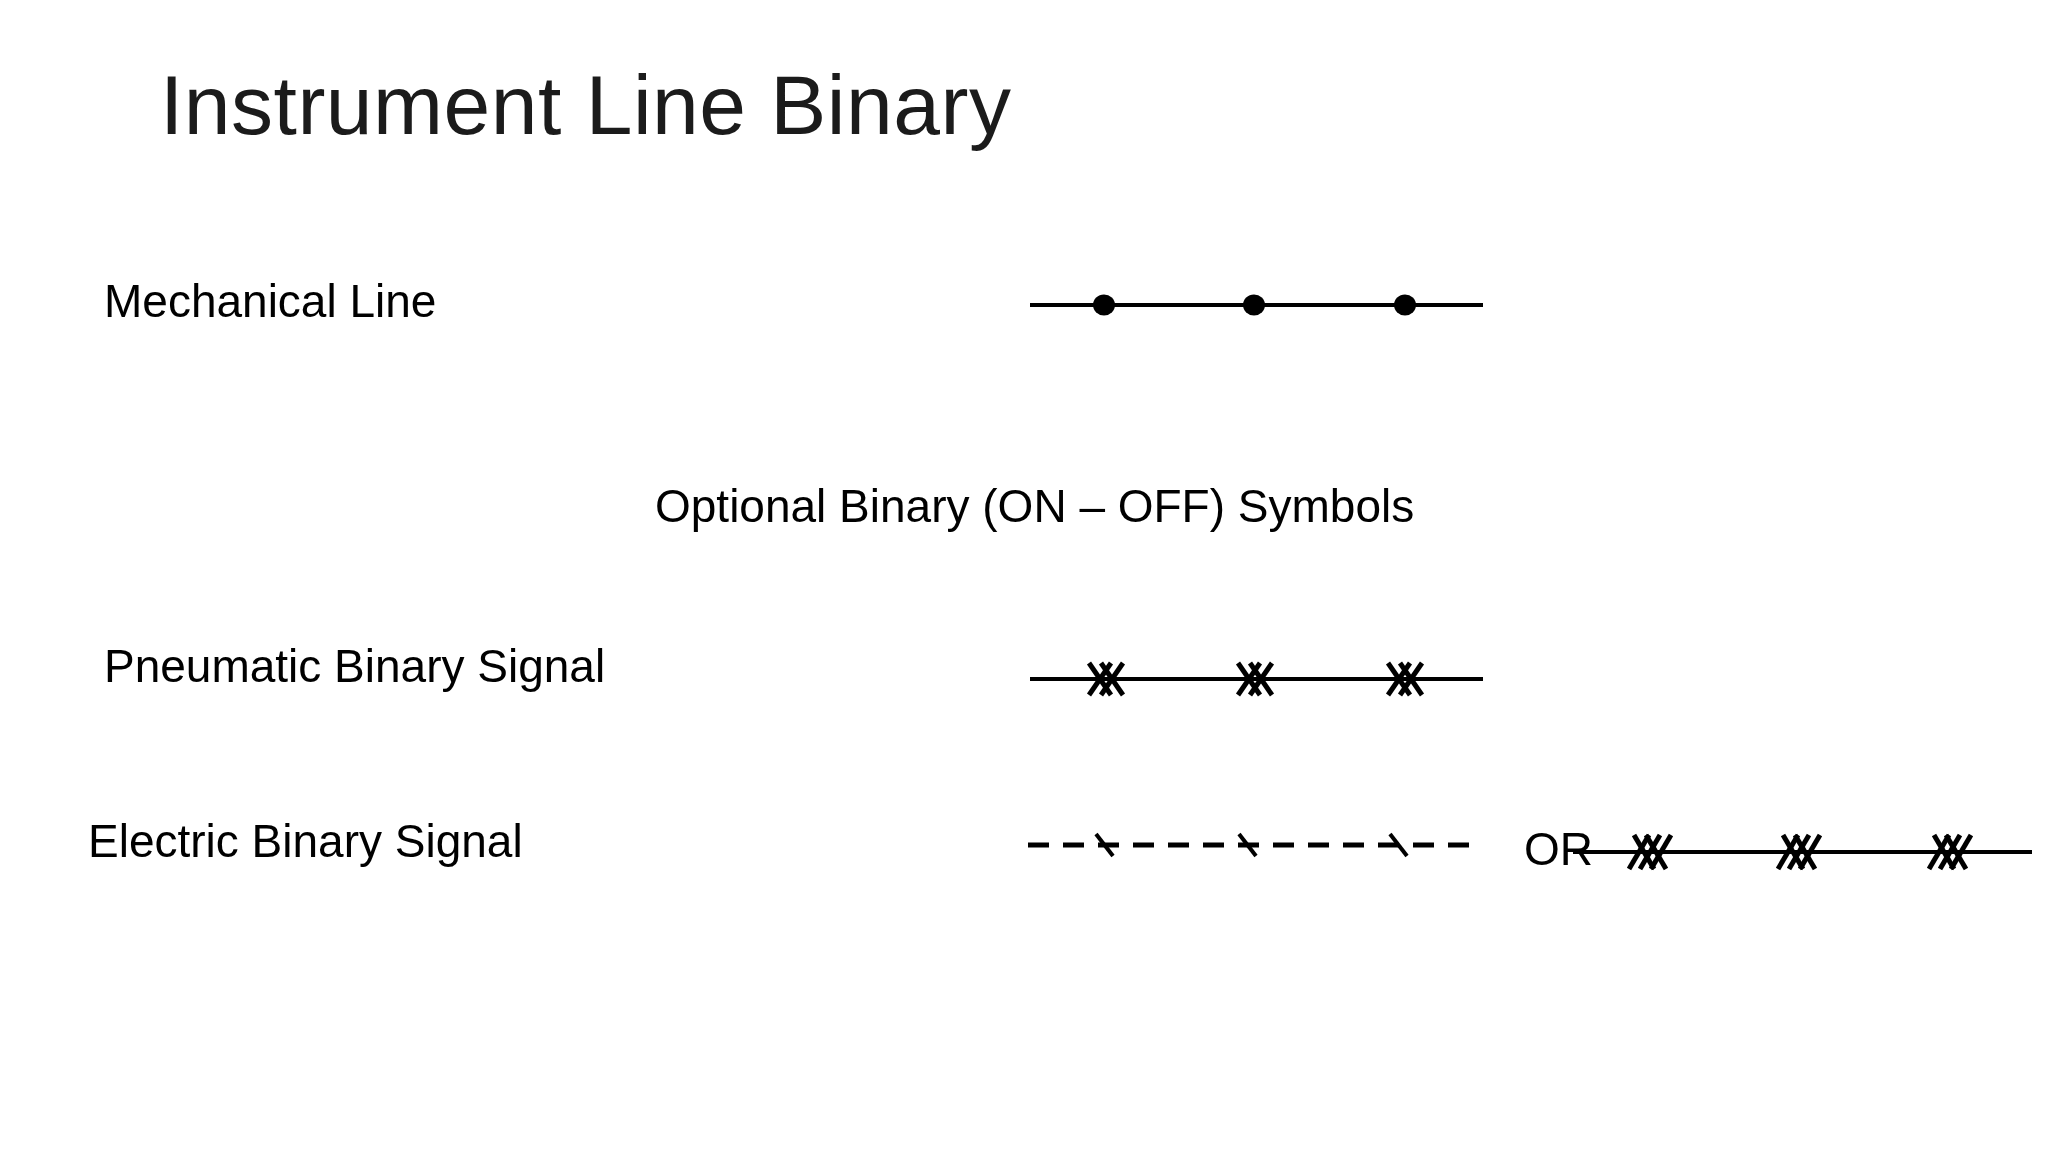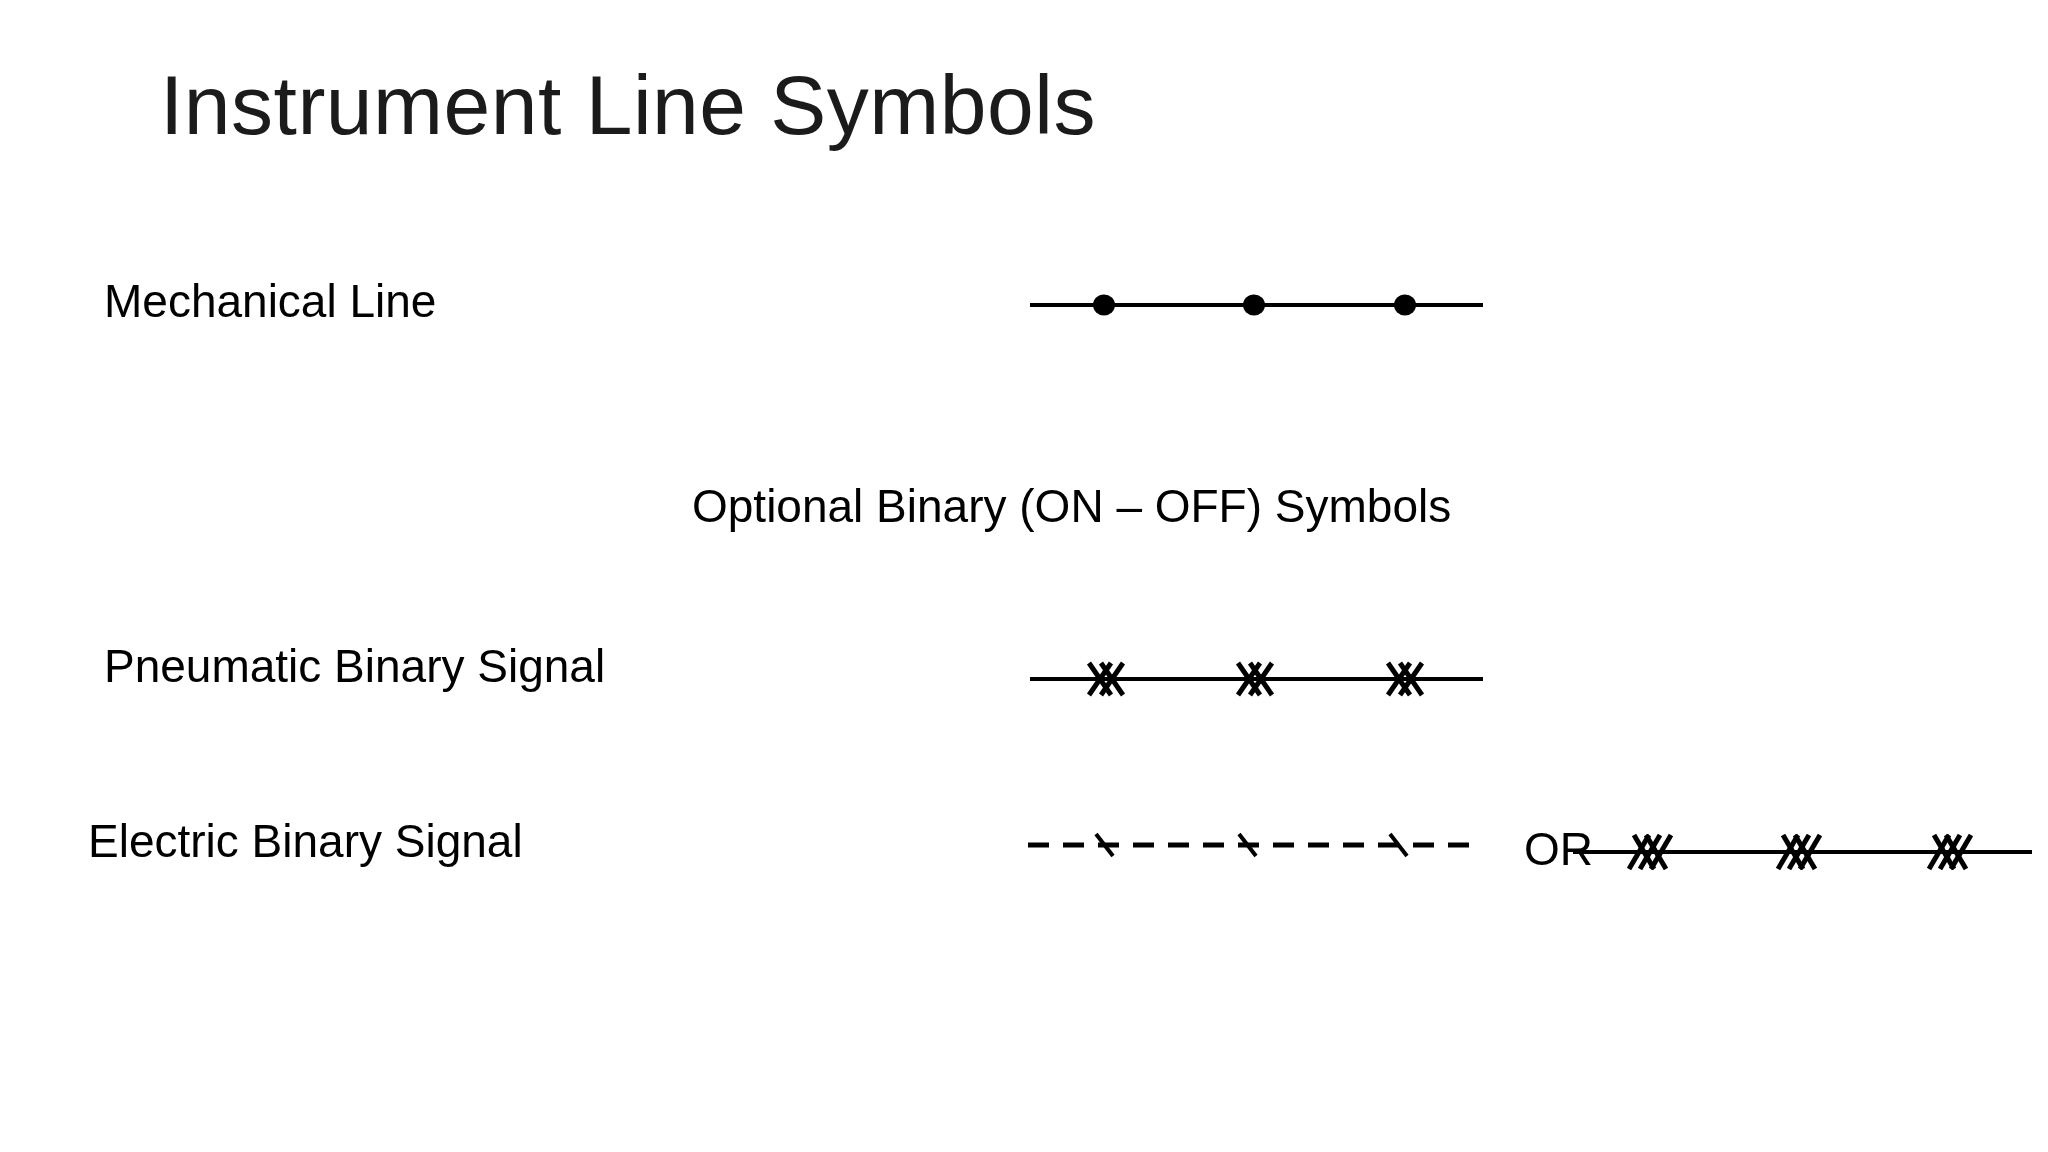--- a/index.html
+++ b/index.html
@@ -38,21 +38,20 @@
   .label-pneumatic  { left: 104px; top: 643px; }
   .label-electric   { left: 88px; top: 818px; }
   .section-caption {
     position: absolute;
     left: 655px;
     top: 483px;
     font-size: 46px;
     line-height: 1;
     color: #000000;
     white-space: nowrap;
-    margin-left: 37px;
   }
   .or-label {
     position: absolute;
     left: 1500px;
     top: 826px;
     font-size: 46px;
     line-height: 1;
     color: #000000;
     white-space: nowrap;
     margin-left: 24px;
@@ -66,21 +65,21 @@
   .ink-dashes { stroke: #000000; stroke-width: 5; fill: none; stroke-dasharray: 21 14; }
   .ink-mark   { stroke: #000000; stroke-width: 5; fill: none; }
   .ink-tick   { stroke: #000000; stroke-width: 4; fill: none; }
   .ink-dot    { fill: #000000; stroke: none; }
 </style>
 </head>
 <body>
 
 <div class="slide">
 
-  <div class="slide-title">Instrument Line Symbols</div>
+  <div class="slide-title">Instrument Line Binary</div>
 
   <div class="row-label label-mechanical">Mechanical Line</div>
 
   <svg class="sym-svg svg-mechanical" width="480" height="50" viewBox="0 0 480 50">
     <line class="ink-line" x1="10" y1="25" x2="463" y2="25"></line>
     <ellipse class="ink-dot" cx="84" cy="25" rx="11" ry="10.5"></ellipse>
     <ellipse class="ink-dot" cx="234" cy="25" rx="11" ry="10.5"></ellipse>
     <ellipse class="ink-dot" cx="385" cy="25" rx="11" ry="10.5"></ellipse>
   </svg>
 

